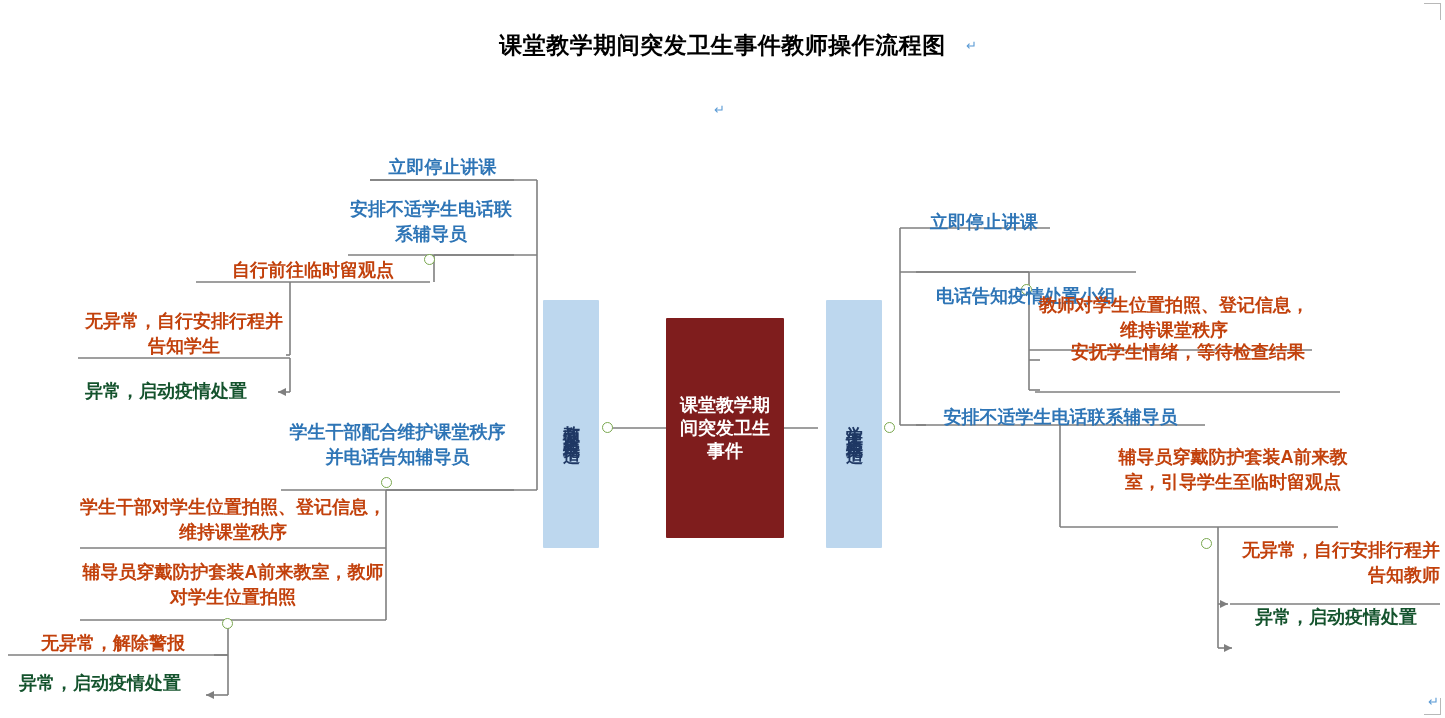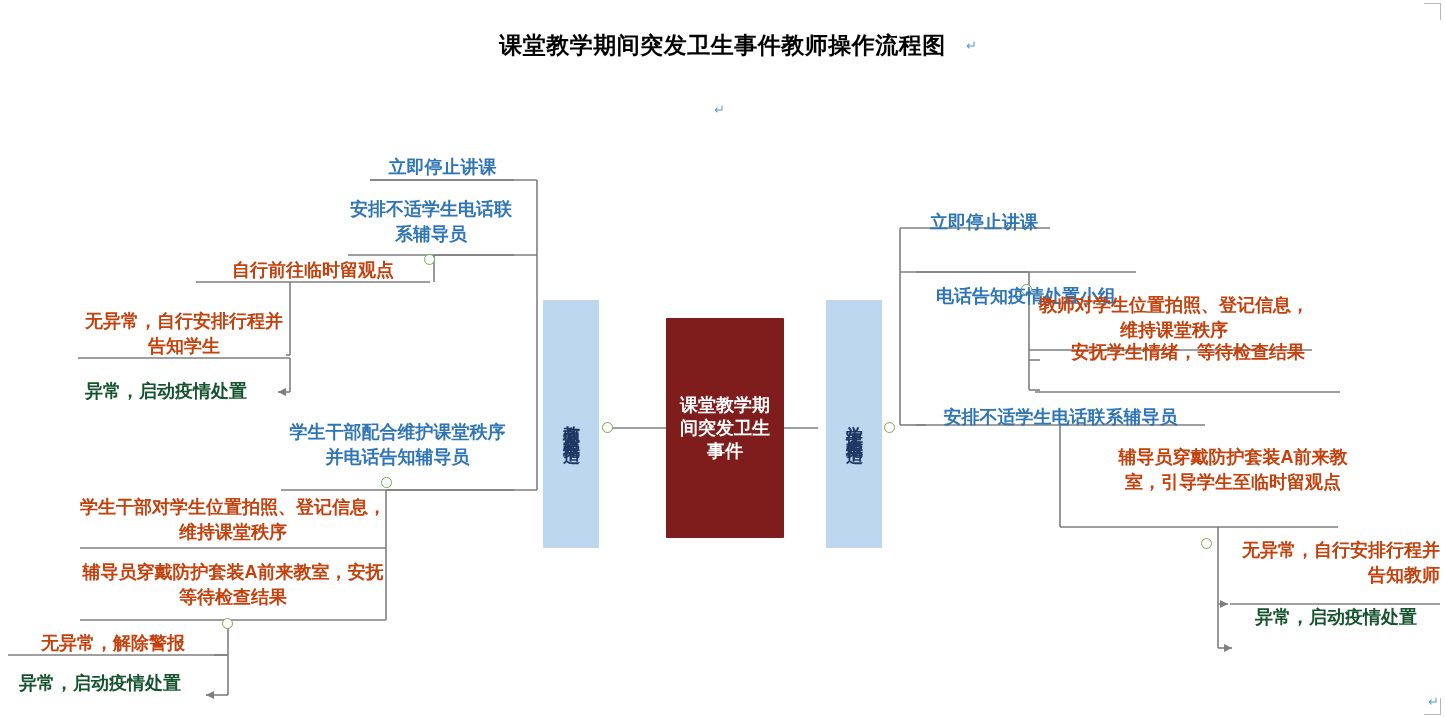--- a/index.html
+++ b/index.html
@@ -230,21 +230,21 @@
 <div class="lbl lbl-black" style="left:196px; top:258px; width:234px;">自行前往临时留观点</div>
 
 <div class="lbl lbl-black" style="left:78px; top:309px; width:212px;">无异常，自行安排行程并告知学生</div>
 
 <div class="lbl lbl-red" style="left:68px; top:379px; width:196px;">异常，启动疫情处置</div>
 
 <div class="lbl lbl-blue" style="left:281px; top:420px; width:233px;">学生干部配合维护课堂秩序并电话告知辅导员</div>
 
 <div class="lbl lbl-black" style="left:80px; top:495px; width:306px;">学生干部对学生位置拍照、登记信息，维持课堂秩序</div>
 
-<div class="lbl lbl-black" style="left:80px; top:560px; width:306px;">辅导员穿戴防护套装A前来教室，安抚等待检查结果</div>
+<div class="lbl lbl-black" style="left:80px; top:560px; width:306px;">辅导员穿戴防护套装A前来教室，教师对学生位置拍照</div>
 
 <div class="lbl lbl-black" style="left:8px; top:631px; width:210px;">无异常，解除警报</div>
 
 <div class="lbl lbl-red" style="left:2px; top:671px; width:196px;">异常，启动疫情处置</div>
 
 <div class="lbl lbl-blue" style="left:916px; top:210px; width:136px;">立即停止讲课</div>
 
 <div class="lbl lbl-blue" style="left:916px; top:252px; width:220px;margin-top:32px;">电话告知疫情处置小组</div>
 
 <div class="lbl lbl-black" style="left:1035px; top:293px; width:278px;">教师对学生位置拍照、登记信息，维持课堂秩序</div>

